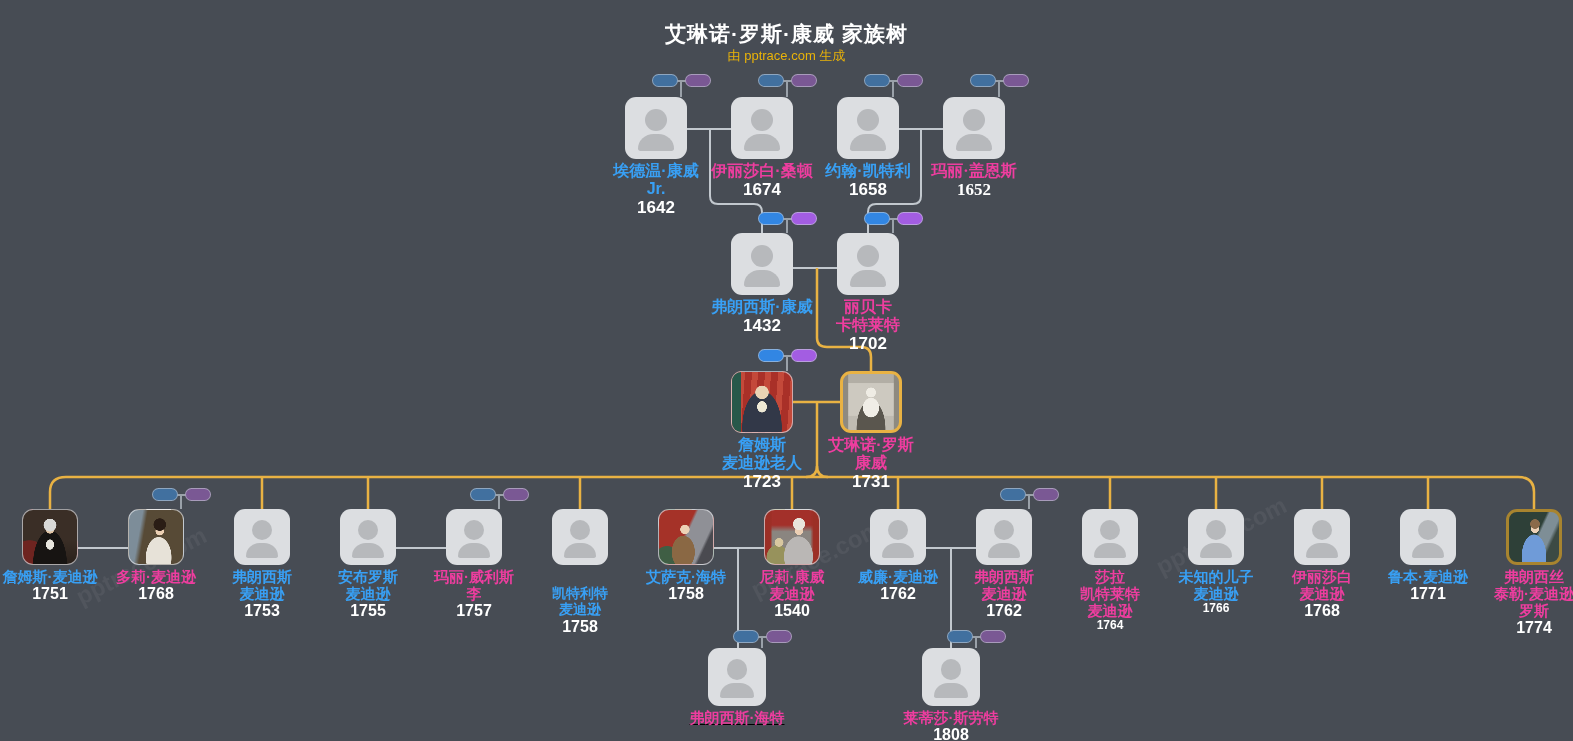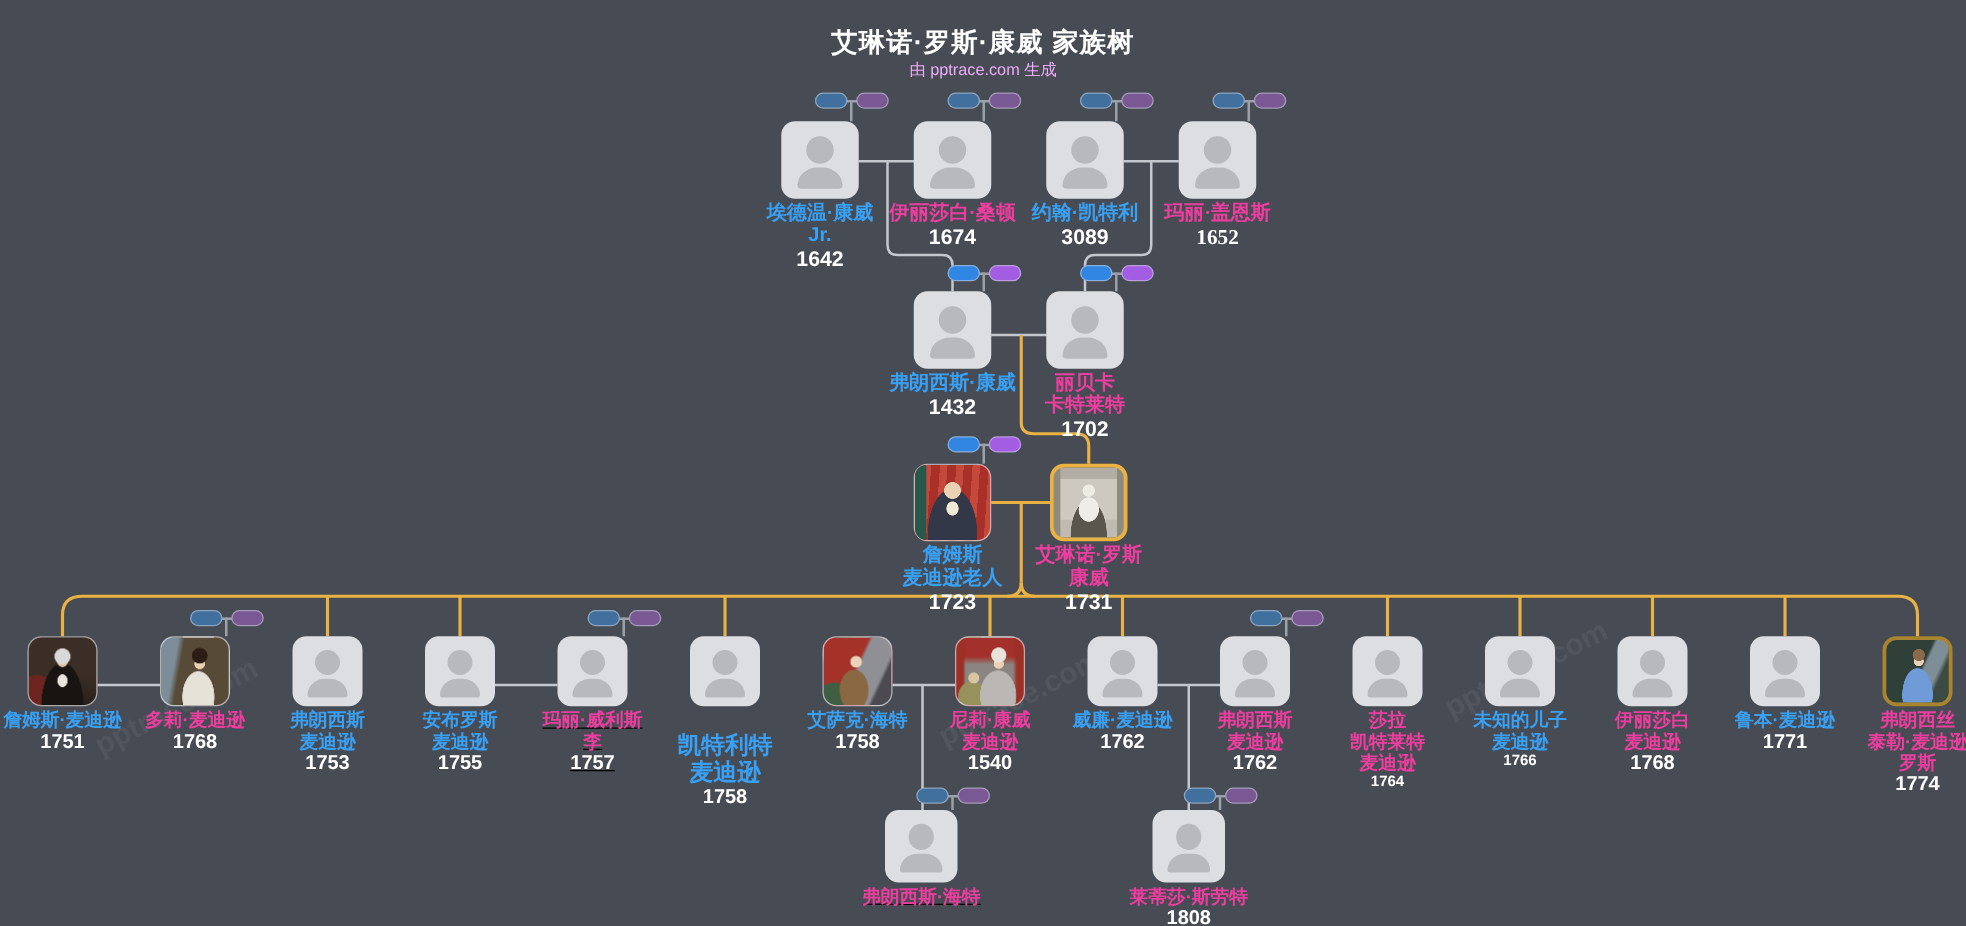--- a/index.html
+++ b/index.html
@@ -1,20 +1,20 @@
 <!DOCTYPE html>
 <html><head>
 <meta charset="utf-8">
 <style>
   html,body{margin:0;padding:0;background:#2f333a;}
   .stage{position:relative;width:1573px;height:741px;background:#474c54;overflow:hidden;
          font-family:"Liberation Sans","DejaVu Sans",sans-serif;}
   .title{position:absolute;top:20px;left:0;width:100%;text-align:center;color:#ffffff;
          font-size:21px;font-weight:700;letter-spacing:1px;}
-  .subtitle{position:absolute;top:47px;left:0;width:100%;text-align:center;color:#f0abfc;font-size:13px;}
+  .subtitle{position:absolute;top:47px;left:0;width:100%;text-align:center;color:#eab308;font-size:13px;}
   svg.wires{position:absolute;left:0;top:0;width:1573px;height:741px;}
   .wm{position:absolute;color:rgba(255,255,255,0.055);font-size:24px;font-weight:700;
       transform:rotate(-27deg);pointer-events:none;white-space:nowrap;}
   .person{position:absolute;width:120px;text-align:center;}
   .avatar{position:relative;margin:0 auto;border-radius:11px;}
   .placeholder{background:#dcdee1;}
   .placeholder .head{position:absolute;left:32%;top:19%;width:36%;height:36%;border-radius:50%;background:#b7b9bc;}
   .placeholder .shld{position:absolute;left:21%;bottom:13%;width:58%;height:27%;background:#b7b9bc;
       border-radius:50% 50% 12% 12% / 100% 100% 16% 16%;}
   .pic{box-sizing:border-box;border:1px solid rgba(232,234,238,0.65);}
@@ -153,21 +153,21 @@
         <i class="link"></i>
         <b class="pill blue"></b>
         <b class="pill purple"></b>
       </div>
       <div class="person" style="left: 808px; top: 97px;">
         <div class="avatar placeholder" style="width: 62px; height: 62px;">
           <i class="head"></i>
           <i class="shld"></i>
         </div>
         <div class="pname male" style="font-size: 16px;">约翰·凯特利</div>
-        <div class="pyear" style="font-size: 17px;">3089</div>
+        <div class="pyear" style="font-size: 17px;">1658</div>
       </div>
       <div class="toggles muted" style="left: 864px; top: 74px;">
         <i class="stem" style="height: 17px;"></i>
         <i class="link"></i>
         <b class="pill blue"></b>
         <b class="pill purple"></b>
       </div>
       <div class="person" style="left: 914px; top: 97px; font-family: Liberation Serif, serif;">
         <div class="avatar placeholder" style="width: 62px; height: 62px;">
           <i class="head"></i>
@@ -256,41 +256,41 @@
       </div>
       <div class="person" style="left: 308px; top: 509px;">
         <div class="avatar placeholder" style="width: 56px; height: 56px;">
           <i class="head"></i>
           <i class="shld"></i>
         </div>
         <div class="pname male" style="font-size: 15px;">安布罗斯
 麦迪逊</div>
         <div class="pyear" style="font-size: 16px;">1755</div>
       </div>
-      <div class="person" style="left: 414px; top: 509px; text-decoration: underline;">
+      <div class="person" style="left: 414px; top: 509px;">
         <div class="avatar placeholder" style="width: 56px; height: 56px;">
           <i class="head"></i>
           <i class="shld"></i>
         </div>
         <div class="pname female" style="font-size: 15px;">玛丽·威利斯
 李</div>
         <div class="pyear" style="font-size: 16px;">1757</div>
       </div>
       <div class="toggles muted" style="left: 470px; top: 488px;">
         <i class="stem" style="height: 15px;"></i>
         <i class="link"></i>
         <b class="pill blue"></b>
         <b class="pill purple"></b>
       </div>
       <div class="person" style="left: 520px; top: 509px;">
         <div class="avatar placeholder" style="width: 56px; height: 56px;">
           <i class="head"></i>
           <i class="shld"></i>
         </div>
-        <div class="pname male" style="font-size: 19px; margin-top: 21px;">凯特利特
+        <div class="pname male" style="font-size: 14px; margin-top: 21px;">凯特利特
 麦迪逊</div>
         <div class="pyear" style="font-size: 16px;">1758</div>
       </div>
       <div class="person" style="left: 626px; top: 509px;">
         <div class="avatar pic p-isaac" style="width: 56px; height: 56px;"></div>
         <div class="pname male" style="font-size: 15px;">艾萨克·海特</div>
         <div class="pyear" style="font-size: 16px;">1758</div>
       </div>
       <div class="person" style="left: 732px; top: 509px;">
         <div class="avatar pic p-nelly" style="width: 56px; height: 56px;"></div>

